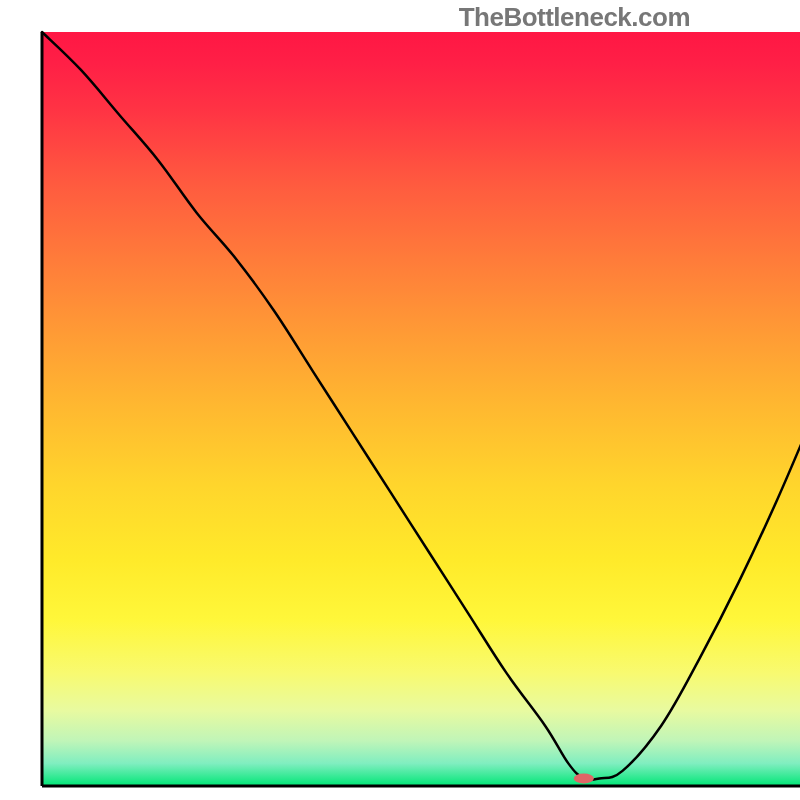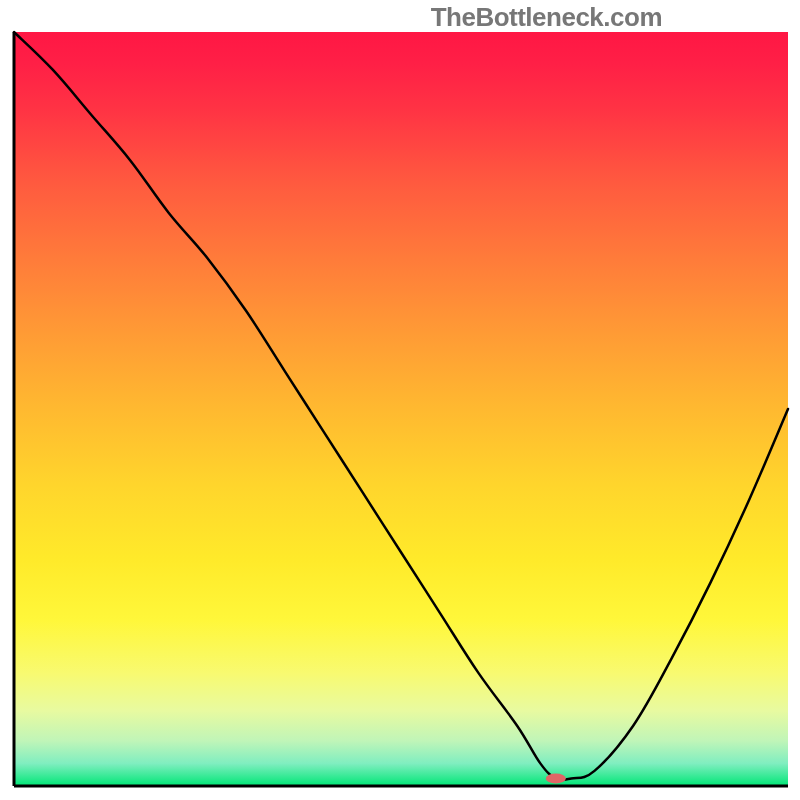--- a/index.html
+++ b/index.html
@@ -7,20 +7,21 @@
     padding: 0;
     width: 800px;
     height: 800px;
     background: #ffffff;
     font-family: Arial, Helvetica, sans-serif;
   }
   .chart-container {
     position: relative;
     width: 672px;
     height: 800px;
+    margin-left: 28px;
   }
   .watermark {
     position: absolute;
     top: 2px;
     right: 10px;
     font-size: 26px;
     font-weight: bold;
     color: #777777;
     z-index: 10;
     letter-spacing: -0.5px;

